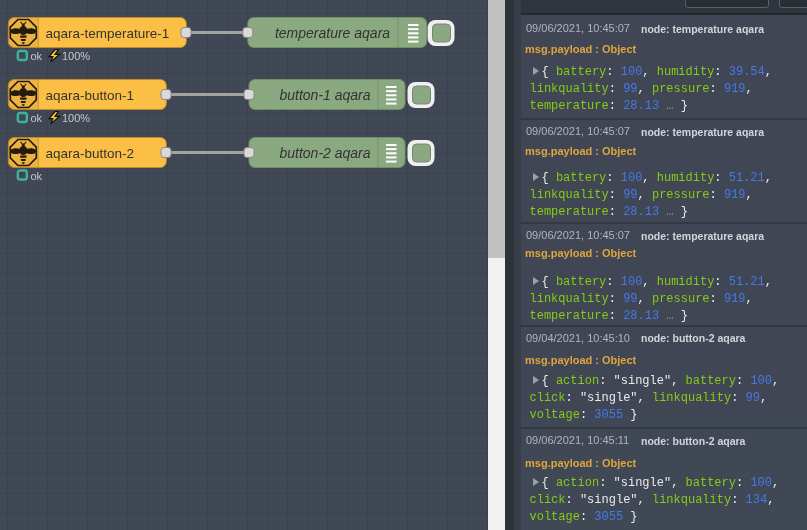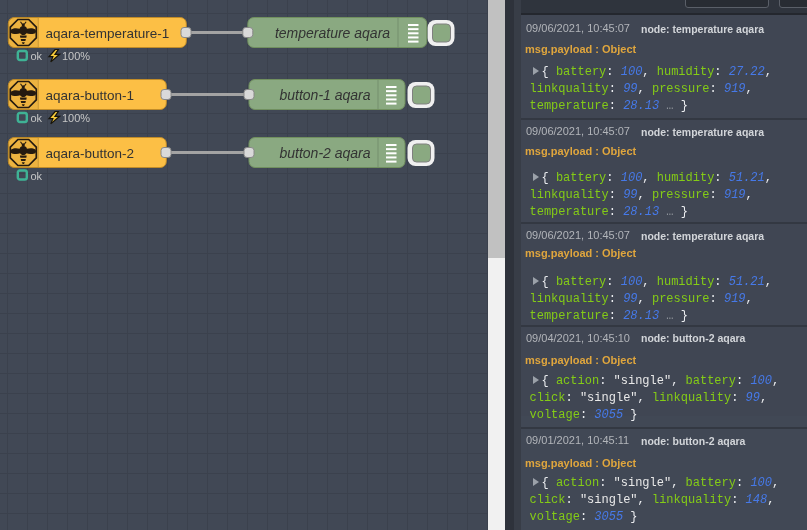--- a/index.html
+++ b/index.html
@@ -14,21 +14,21 @@
 #sep2{position:absolute;left:514px;top:0;width:7px;height:530px;background:#383d47;}
 #panel{position:absolute;left:521px;top:0;width:286px;height:416px;background:#404653;}
 #tbar{position:absolute;left:0;top:0;width:286px;height:13px;background:#2f343d;border-bottom:2px solid #24272e;overflow:hidden;}
 .tbtn{position:absolute;top:-9px;height:15px;border:1px solid #5a5f68;background:#282c33;border-radius:3px;}
 .sepline{position:absolute;left:0;width:286px;height:1.5px;background:#333842;}
 .meta{position:absolute;left:5px;font-size:11px;line-height:14px;color:#b2b5ba;white-space:nowrap;}
 .nn{position:absolute;left:115px;top:0.5px;font-size:10.5px;font-weight:bold;color:#d2d5d9;white-space:nowrap;text-align:center;}
 .prop{position:absolute;left:4px;font-size:11px;font-weight:bold;color:#e0a63d;white-space:nowrap;}
 .json{position:absolute;left:8.5px;font-family:"Liberation Mono",monospace;font-size:12px;line-height:17px;color:#ebedf0;white-space:pre;}
 .k{color:#84cc16;}
-.n{color:#4679e8;font-style:italic;}
+.n{color:#4679e8;}
 .s{color:#e9e9e9;}
 .e{color:#8f949b;}
 .car{display:inline-block;width:0;height:0;border-left:6px solid #9ba1a9;border-top:4px solid transparent;border-bottom:4px solid transparent;margin-left:3px;margin-right:3px;}
 </style>
 </head>
 <body>
 <div id="canvas"></div>
 <svg id="flow" width="488" height="530">
   <defs>
     <g id="bee">
@@ -122,36 +122,36 @@
   <div id="tbar">
     <div class="tbtn" style="left:164px;width:82px;"></div>
     <div class="tbtn" style="left:258px;width:60px;"></div>
   </div>
   <div class="sepline" style="top:118px"></div>
   <div class="sepline" style="top:222px"></div>
   <div class="sepline" style="top:325px"></div>
   <div class="sepline" style="top:427px"></div>
   <div class="meta" style="top:21.3px"><span>09/06/2021, 10:45:07</span><span class="nn">node: temperature aqara</span></div>
   <div class="prop" style="top:42.5px">msg.payload : Object</div>
-  <div class="json" style="top:63.8px"><span class="car"></span>{ <span class="k">battery</span>: <span class="n">100</span>, <span class="k">humidity</span>: <span class="n">27.22</span>,
+  <div class="json" style="top:63.8px"><span class="car"></span>{ <span class="k">battery</span>: <span class="n">100</span>, <span class="k">humidity</span>: <span class="n">39.54</span>,
 <span class="k">linkquality</span>: <span class="n">99</span>, <span class="k">pressure</span>: <span class="n">919</span>,
 <span class="k">temperature</span>: <span class="n">28.13</span> <span class="e">…</span> }</div>
   <div class="meta" style="top:124.4px"><span>09/06/2021, 10:45:07</span><span class="nn">node: temperature aqara</span></div>
   <div class="prop" style="top:144.5px">msg.payload : Object</div>
   <div class="json" style="top:169.7px"><span class="car"></span>{ <span class="k">battery</span>: <span class="n">100</span>, <span class="k">humidity</span>: <span class="n">51.21</span>,
 <span class="k">linkquality</span>: <span class="n">99</span>, <span class="k">pressure</span>: <span class="n">919</span>,
 <span class="k">temperature</span>: <span class="n">28.13</span> <span class="e">…</span> }</div>
   <div class="meta" style="top:228.2px"><span>09/06/2021, 10:45:07</span><span class="nn">node: temperature aqara</span></div>
   <div class="prop" style="top:247px">msg.payload : Object</div>
   <div class="json" style="top:273.5px"><span class="car"></span>{ <span class="k">battery</span>: <span class="n">100</span>, <span class="k">humidity</span>: <span class="n">51.21</span>,
 <span class="k">linkquality</span>: <span class="n">99</span>, <span class="k">pressure</span>: <span class="n">919</span>,
 <span class="k">temperature</span>: <span class="n">28.13</span> <span class="e">…</span> }</div>
   <div class="meta" style="top:330.8px"><span>09/04/2021, 10:45:10</span><span class="nn">node: button-2 aqara</span></div>
   <div class="prop" style="top:354px">msg.payload : Object</div>
   <div class="json" style="top:373px"><span class="car"></span>{ <span class="k">action</span>: <span class="s">"single"</span>, <span class="k">battery</span>: <span class="n">100</span>,
 <span class="k">click</span>: <span class="s">"single"</span>, <span class="k">linkquality</span>: <span class="n">99</span>,
 <span class="k">voltage</span>: <span class="n">3055</span> }</div>
-  <div class="meta" style="top:433.2px"><span>09/01/2021, 10:45:11</span><span class="nn">node: button-2 aqara</span></div>
+  <div class="meta" style="top:433.2px"><span>09/06/2021, 10:45:11</span><span class="nn">node: button-2 aqara</span></div>
   <div class="prop" style="top:457px">msg.payload : Object</div>
   <div class="json" style="top:475px"><span class="car"></span>{ <span class="k">action</span>: <span class="s">"single"</span>, <span class="k">battery</span>: <span class="n">100</span>,
-<span class="k">click</span>: <span class="s">"single"</span>, <span class="k">linkquality</span>: <span class="n">148</span>,
+<span class="k">click</span>: <span class="s">"single"</span>, <span class="k">linkquality</span>: <span class="n">134</span>,
 <span class="k">voltage</span>: <span class="n">3055</span> }</div>
 </div>
 
 </body></html>

